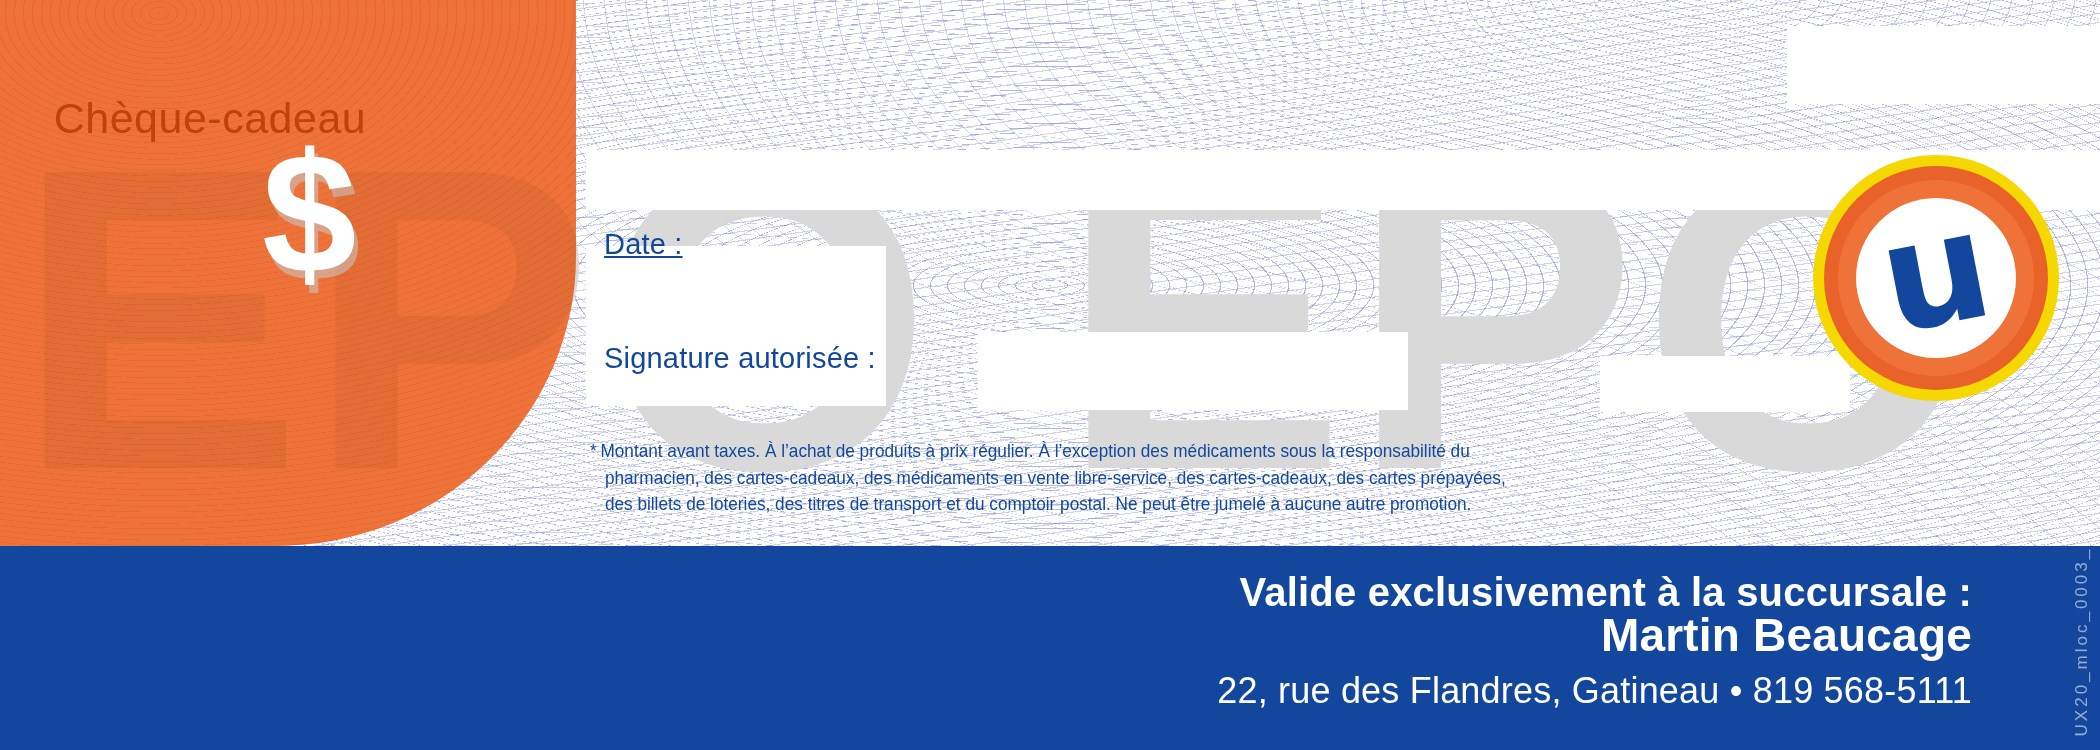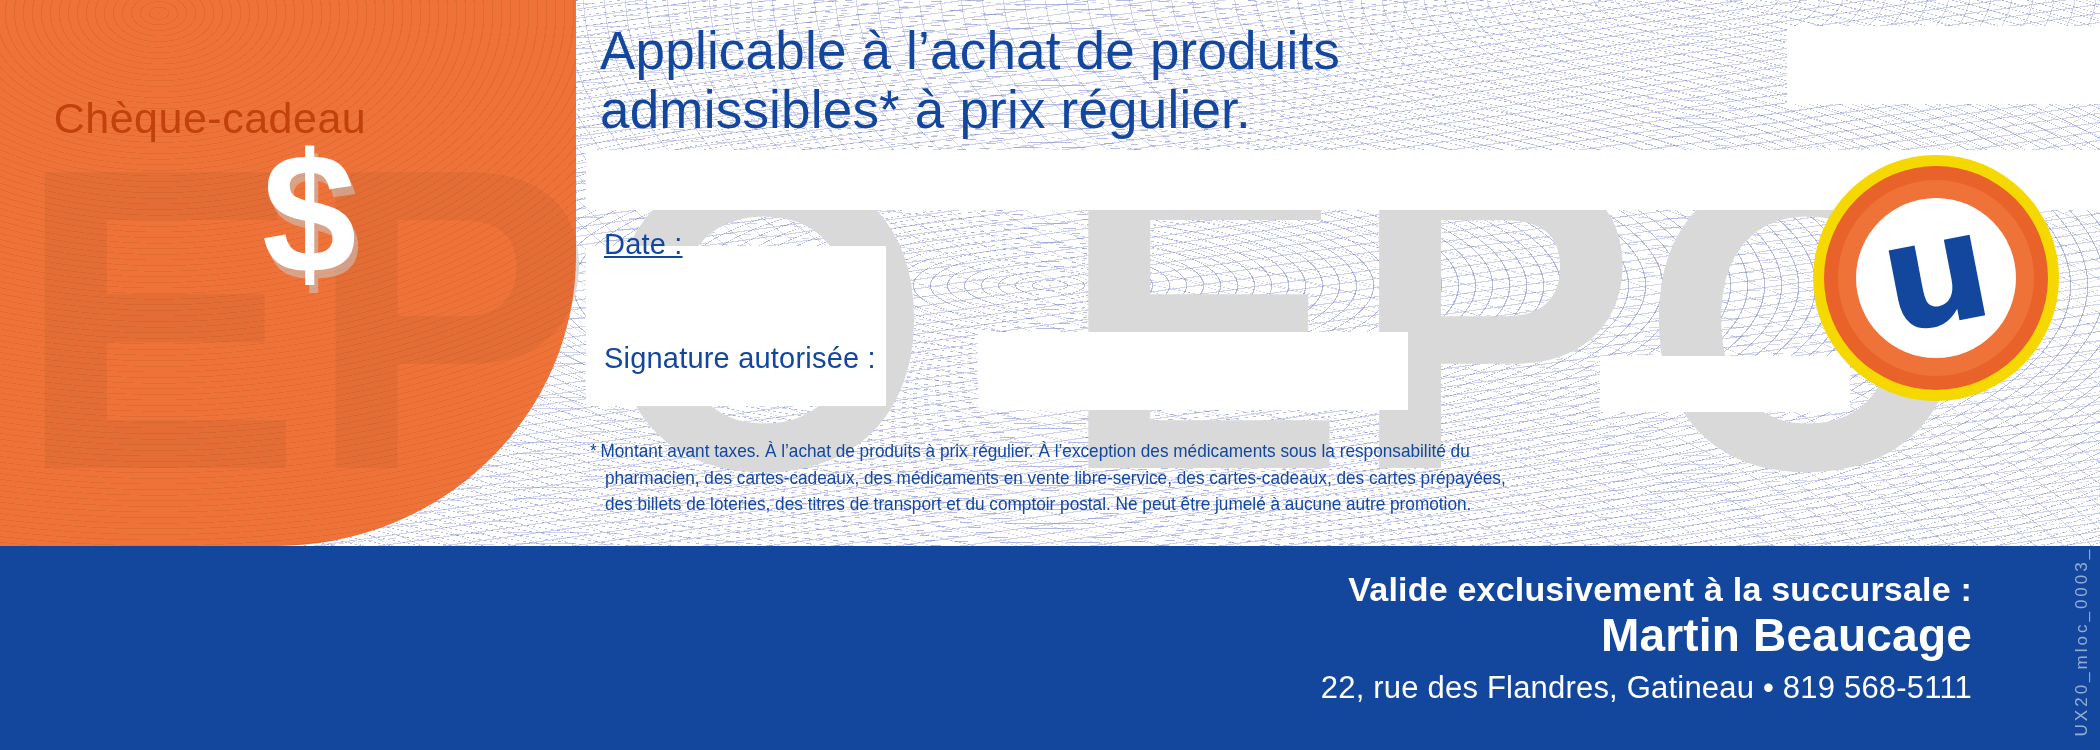--- a/index.html
+++ b/index.html
@@ -167,23 +167,23 @@
     position:absolute;left:0;bottom:0;
     width:2100px;height:204px;
     background:#12479d;
     color:#ffffff;
   }
   .footer .f-line{
     position:absolute;right:128px;
     text-align:right;
     white-space:nowrap;
   }
-  #footer-valid{top:24px;font-size:34px;font-weight:700;letter-spacing:.2px;}
+  #footer-valid{top:24px;font-size:40px;font-weight:700;letter-spacing:.2px;}
   #footer-store{top:62px;font-size:46px;font-weight:700;letter-spacing:.2px;text-align:center;}
-  #footer-address{top:124px;font-size:31px;font-weight:400;letter-spacing:.2px;}
+  #footer-address{top:124px;font-size:36px;font-weight:400;letter-spacing:.2px;}
 
   .doc-code{
     position:absolute;right:8px;bottom:14px;
     color:rgba(255,255,255,0.55);
     font-size:17px;
     letter-spacing:3px;
     writing-mode:vertical-rl;
     transform:rotate(180deg);
     white-space:nowrap;
   }
@@ -209,24 +209,20 @@
   <div class="white-block" style="left:1600px;top:356px;width:250px;height:56px;"></div>
 
   <div class="orange-panel">
     <div class="op-tex"></div>
     <div class="op-wm">EPO EPO EPO</div>
   </div>
   <div class="dollar-shadow">$</div>
   <div class="cheque-label">Chèque-cadeau</div>
   <div class="dollar">$</div>
 
-  <div class="headline">
-    <div>Applicable à l’achat de produits</div>
-    <div>admissibles* à prix régulier.</div>
-  </div>
 
   <div class="field" id="date-field">Date :</div>
   <div class="field" id="signature-field">Signature autorisée :</div>
 
   <div class="fineprint">
     <div><span class="star">*</span><span>Montant avant taxes. À l’achat de produits à prix régulier. À l’exception des médicaments sous la responsabilité du</span></div>
     <div style="padding-left:16px;">pharmacien, des cartes-cadeaux, des médicaments en vente libre-service, des cartes-cadeaux, des cartes prépayées,</div>
     <div style="padding-left:16px;">des billets de loteries, des titres de transport et du comptoir postal. Ne peut être jumelé à aucune autre promotion.</div>
   </div>
 

